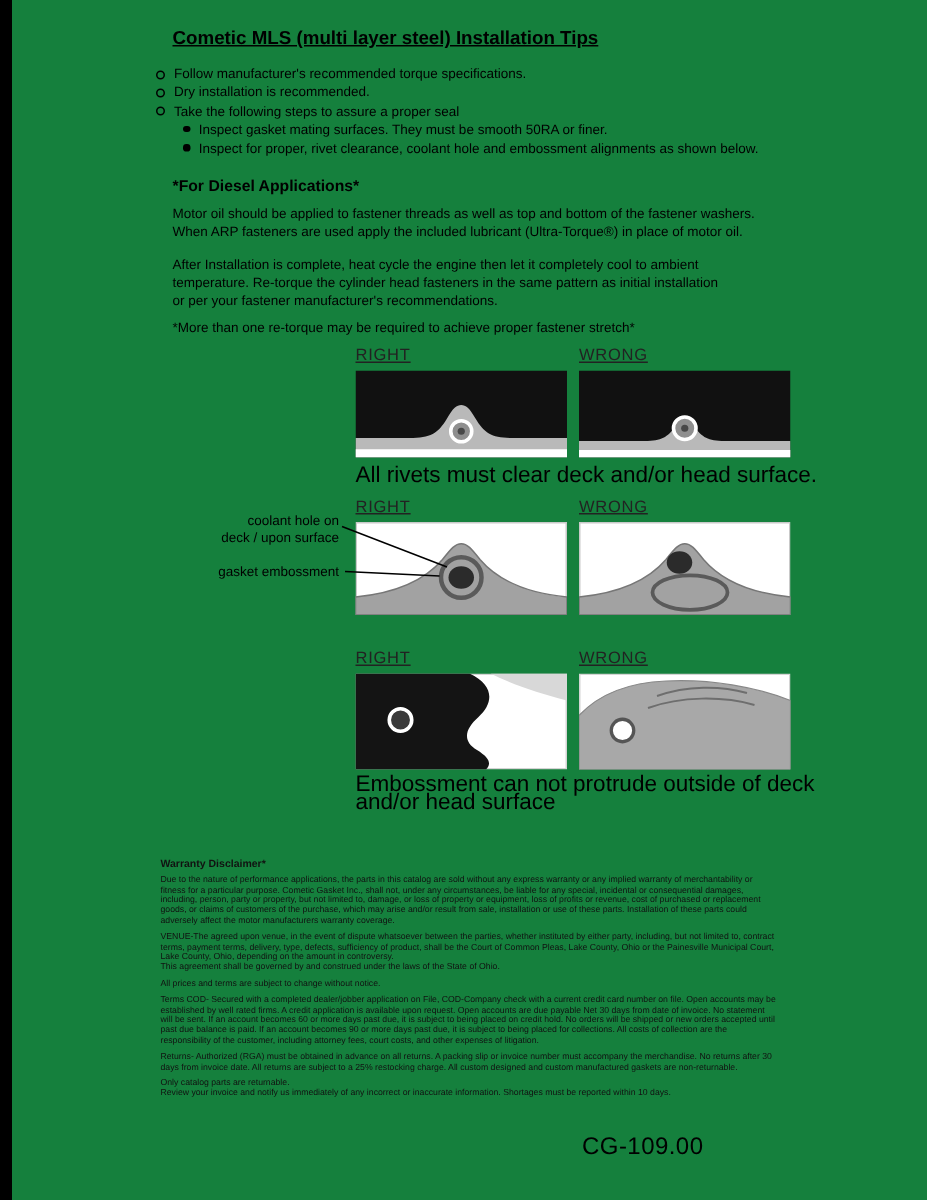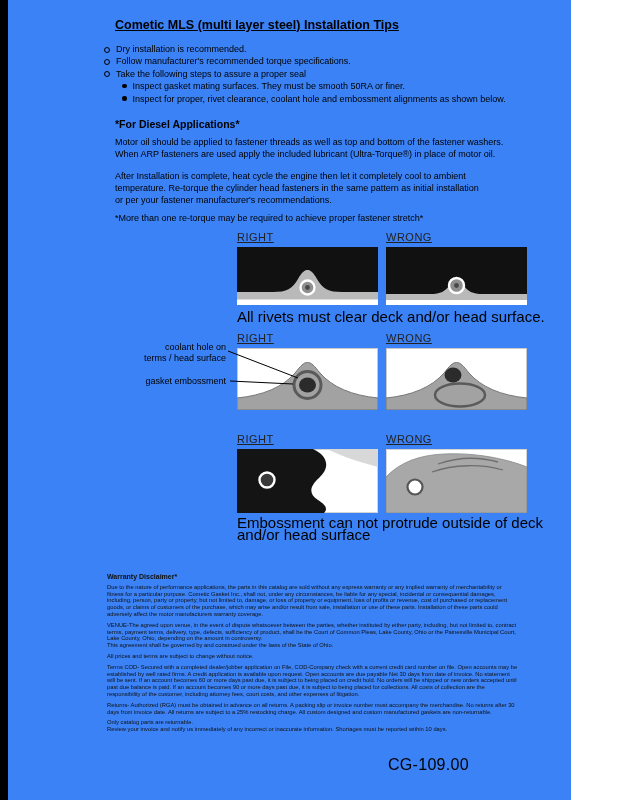--- a/index.html
+++ b/index.html
@@ -1,17 +1,17 @@
 <!DOCTYPE html>
 <html><head>
 <meta charset="utf-8">
 <style>
   html,body{margin:0;padding:0;}
   body{width:618px;height:800px;background:#fff;font-family:"Liberation Sans",sans-serif;color:#000;}
-  .page{position:relative;width:571px;height:800px;background:#3b82f6;overflow:hidden;}
+  .page{position:relative;width:618px;height:800px;background:#15803d;overflow:hidden;}
   .left-bar{position:absolute;left:0;top:0;width:8px;height:100%;background:#000;}
   .abs{position:absolute;}
   .title{left:115px;top:18px;font-size:12.5px;font-weight:bold;text-decoration:underline;white-space:nowrap;}
   .tips{left:104px;top:43px;width:490px;font-size:9px;line-height:12.4px;}
   .tip{display:flex;align-items:flex-start;}
   .sub{margin-left:18px;}
   .b-open{flex:none;width:4px;height:4px;border:1px solid #000;border-radius:50%;margin:3.5px 6px 0 0;}
   .b-fill{flex:none;width:4.5px;height:4.5px;background:#000;border-radius:50%;margin:3.5px 6px 0 0;}
   .diesel-h{left:115px;top:118px;font-size:10.5px;font-weight:bold;}
   .bodytext{font-size:9px;line-height:12.2px;white-space:pre-line;}
@@ -32,25 +32,25 @@
 <body>
 
 <div class="page">
   <div class="left-bar"></div>
 
   <div class="abs title">Cometic MLS (multi layer steel) Installation Tips</div>
 
   <div class="abs tips">
     <div class="tip">
       <span class="b-open"></span>
-      <span>Dry installation is recommended.</span>
+      <span>Follow manufacturer's recommended torque specifications.</span>
     </div>
     <div class="tip">
       <span class="b-open"></span>
-      <span>Follow manufacturer's recommended torque specifications.</span>
+      <span>Dry installation is recommended.</span>
     </div>
     <div class="tip">
       <span class="b-open"></span>
       <span>Take the following steps to assure a proper seal</span>
     </div>
     <div class="tip sub">
       <span class="b-fill"></span>
       <span>Inspect gasket mating surfaces.  They must be smooth 50RA or finer.</span>
     </div>
     <div class="tip sub">
@@ -83,21 +83,21 @@
     <rect y="53" width="141" height="5" fill="#fff"></rect>
     <circle cx="70.5" cy="38.5" r="7.5" fill="#8f8f8f" stroke="#fff" stroke-width="2.4"></circle>
     <circle cx="70.5" cy="38.5" r="2.4" fill="#484848"></circle>
   </svg>
   <div class="abs caption" style="left:237px;top:311px;">All rivets must clear deck and/or head surface.</div>
 
   <div class="abs dlabel" style="left:237px;top:332px;">RIGHT</div>
   <div class="abs dlabel" style="left:386px;top:332px;">WRONG</div>
 
   <div class="abs callout" style="left:116px;top:342px;">coolant hole on
-terms / head surface</div>
+deck / upon surface</div>
   <div class="abs callout" style="left:116px;top:376px;">gasket embossment</div>
   <svg class="abs" style="left:148px;top:342px;z-index:5;pointer-events:none;" width="160" height="50" viewBox="0 0 160 50">
     <line x1="80" y1="9" x2="150" y2="36" stroke="#000" stroke-width="1"></line>
     <line x1="82" y1="39" x2="145" y2="42" stroke="#000" stroke-width="1"></line>
   </svg>
 
   <svg class="abs panel" style="left:237px;top:348px;" width="141" height="62" viewBox="0 0 141 62">
     <rect x="0.5" y="0.5" width="140" height="61" fill="#fff" stroke="#c9c9c9"></rect>
     <path d="M0,62 V50 C26,47.5 46,39 58,25 C64,17.5 66.5,14.5 70.5,14.5 C74.5,14.5 77,17.5 83,25 C95,39 115,47.5 141,50 V62 Z" fill="#a2a2a2" stroke="#777" stroke-width="1"></path>
     <circle cx="70.5" cy="37" r="13.5" fill="none" stroke="#5a5a5a" stroke-width="3"></circle>

